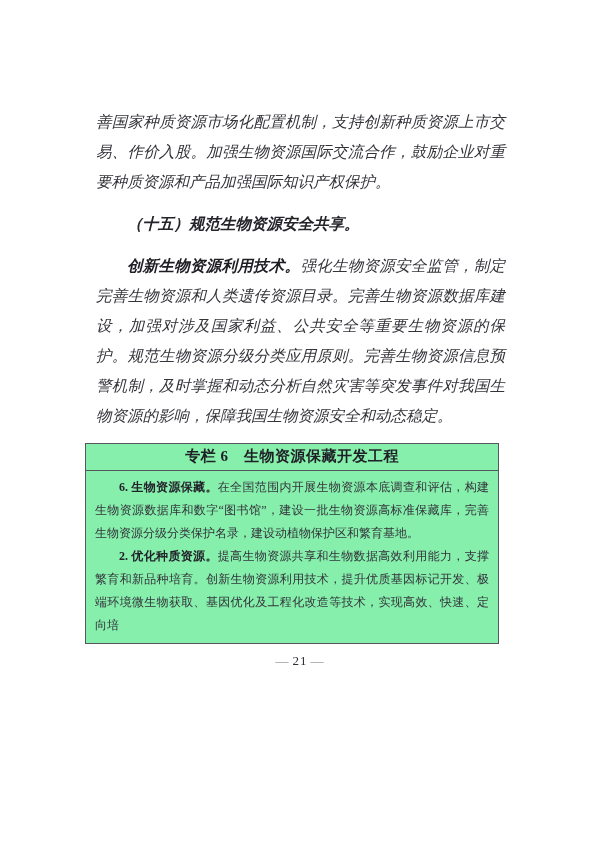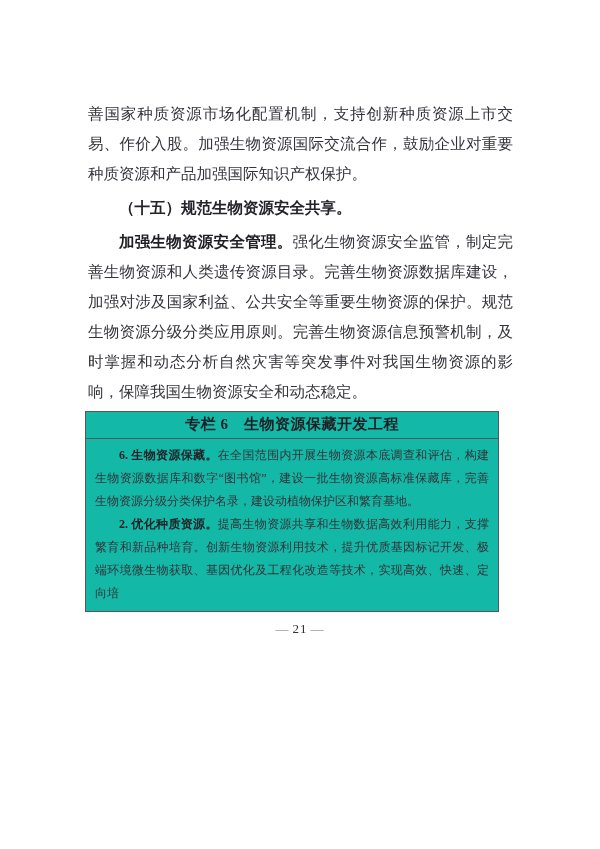--- a/index.html
+++ b/index.html
@@ -18,42 +18,43 @@
     box-sizing: border-box;
   }
   .doc-body {
     padding: 95px 83px 0 84px;
     font-size: 15.5px;
     line-height: 30px;
     text-align: justify;
     letter-spacing: 0px;
   }
   .doc-body p {
-    margin: 4px;
+    margin: 12px;
     text-indent: 2em;
+    font-style: italic;
   }
   .doc-body p.continuation {
     text-indent: 0;
   }
   .section-heading {
     font-weight: bold;
     color: #232329;
     transform: skewX(-4deg);
     transform-origin: left bottom;
   }
   .para-lead {
     font-weight: bold;
     color: #1d1d23;
   }
   .column-box {
     margin: 2px 0 0 85px;
     width: 414px;
     border: 1.5px solid #56565e;
     box-sizing: border-box;
-    background: #14b8a6;
+    background: #86efac;
   }
   .column-box-title {
     text-align: center;
     font-weight: bold;
     font-size: 15px;
     line-height: 19px;
     padding: 3px 0 4px 0;
     border-bottom: 1.5px solid #56565e;
     color: #1f1f26;
     letter-spacing: 0.5px;
@@ -89,21 +90,21 @@
 <body>
 
 <div class="page">
 
   <div class="doc-body">
 
     <p class="continuation"><span>善国家种质资源市场化配置机制，支持创新种质资源上市交易、作价入股。加强生物资源国际交流合作，鼓励企业对重要种质资源和产品加强国际知识产权保护。</span></p>
 
     <p><span class="section-heading">（十五）规范生物资源安全共享。</span></p>
 
-    <p><span class="para-lead">加强生物资源安全管理。</span><span>强化生物资源安全监管，制定完善生物资源和人类遗传资源目录。完善生物资源数据库建设，加强对涉及国家利益、公共安全等重要生物资源的保护。规范生物资源分级分类应用原则。完善生物资源信息预警机制，及时掌握和动态分析自然灾害等突发事件对我国生物资源的影响，保障我国生物资源安全和动态稳定。</span></p>
+    <p><span class="para-lead">创新生物资源利用技术。</span><span>强化生物资源安全监管，制定完善生物资源和人类遗传资源目录。完善生物资源数据库建设，加强对涉及国家利益、公共安全等重要生物资源的保护。规范生物资源分级分类应用原则。完善生物资源信息预警机制，及时掌握和动态分析自然灾害等突发事件对我国生物资源的影响，保障我国生物资源安全和动态稳定。</span></p>
 
 
   </div>
 
   <div class="column-box">
     <div class="column-box-title">专栏 6　生物资源保藏开发工程</div>
     <div class="column-box-body">
       <p><span class="box-item-lead">6. 生物资源保藏。</span><span>在全国范围内开展生物资源本底调查和评估，构建生物资源数据库和数字“图书馆”，建设一批生物资源高标准保藏库，完善生物资源分级分类保护名录，建设动植物保护区和繁育基地。</span></p>
       <p><span class="box-item-lead">2. 优化种质资源。</span><span>提高生物资源共享和生物数据高效利用能力，支撑繁育和新品种培育。创新生物资源利用技术，提升优质基因标记开发、极端环境微生物获取、基因优化及工程化改造等技术，实现高效、快速、定向培</span></p>
     </div>

